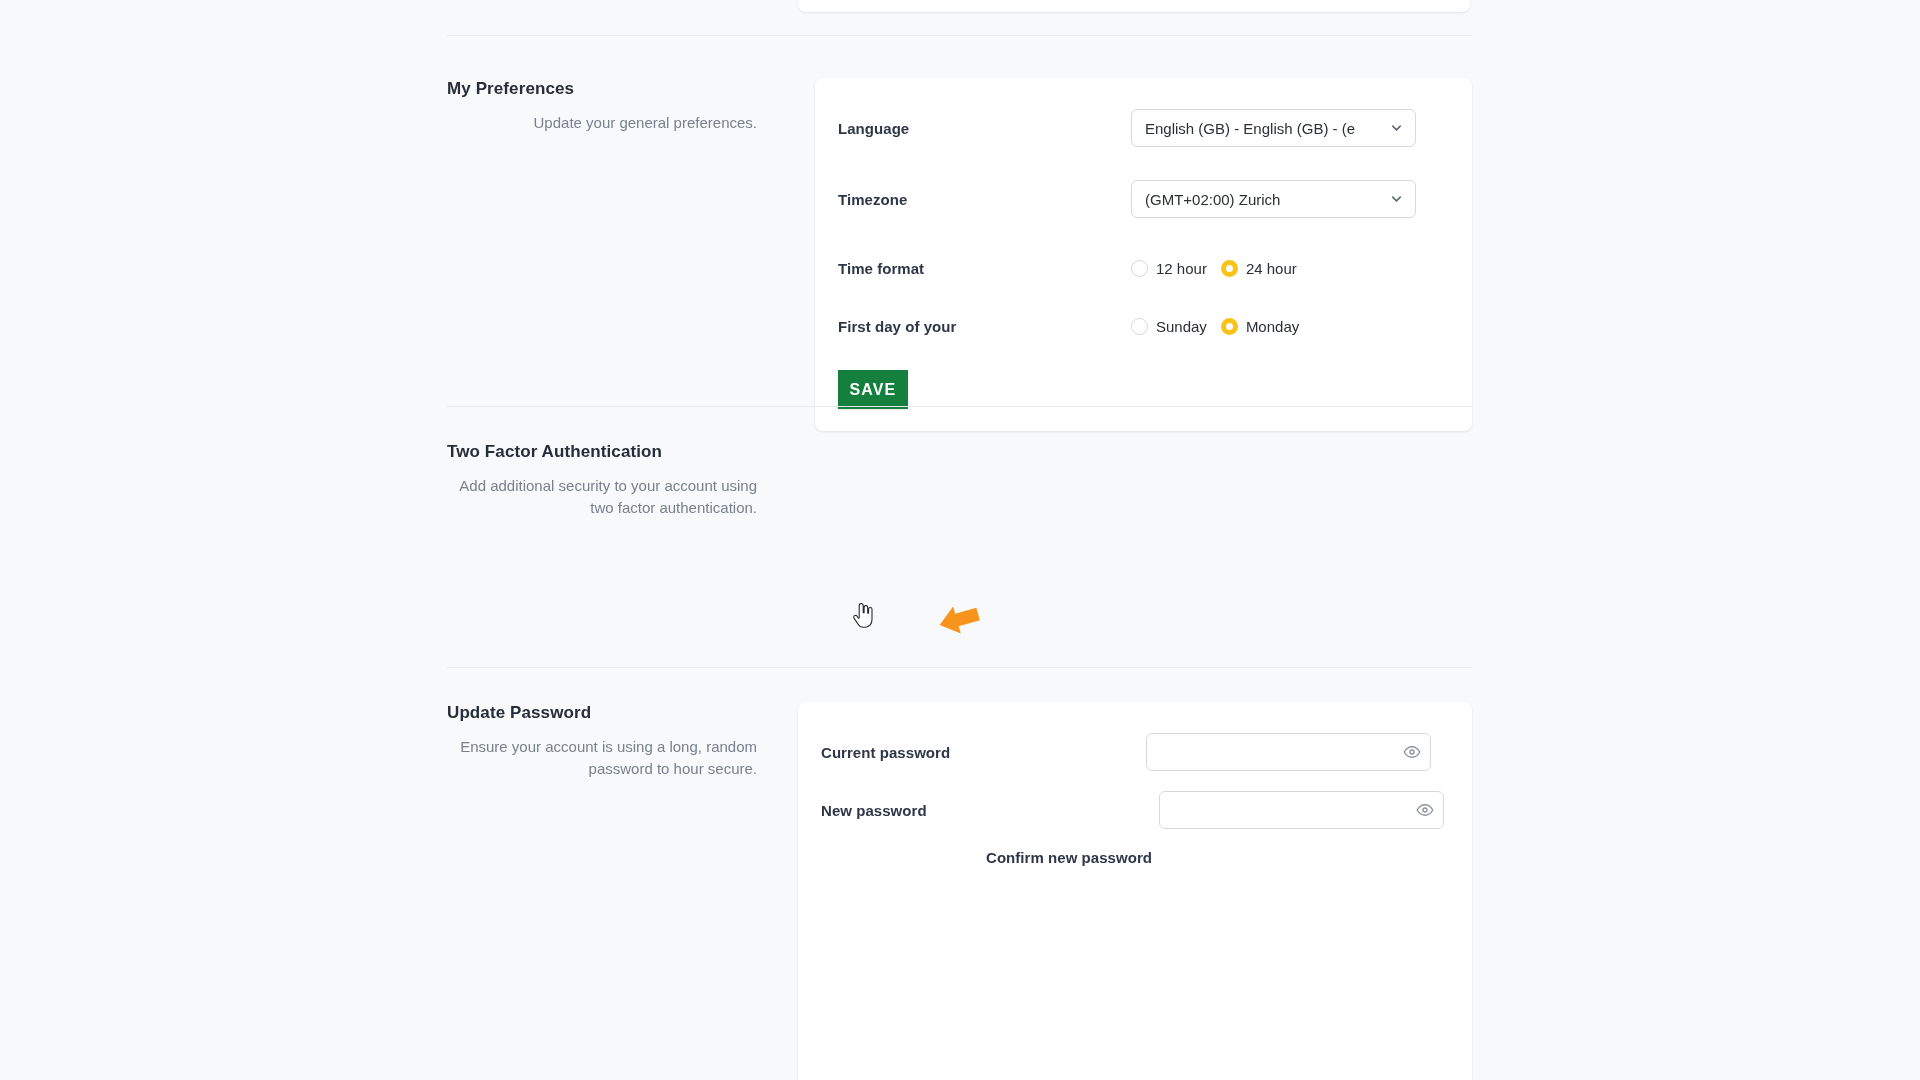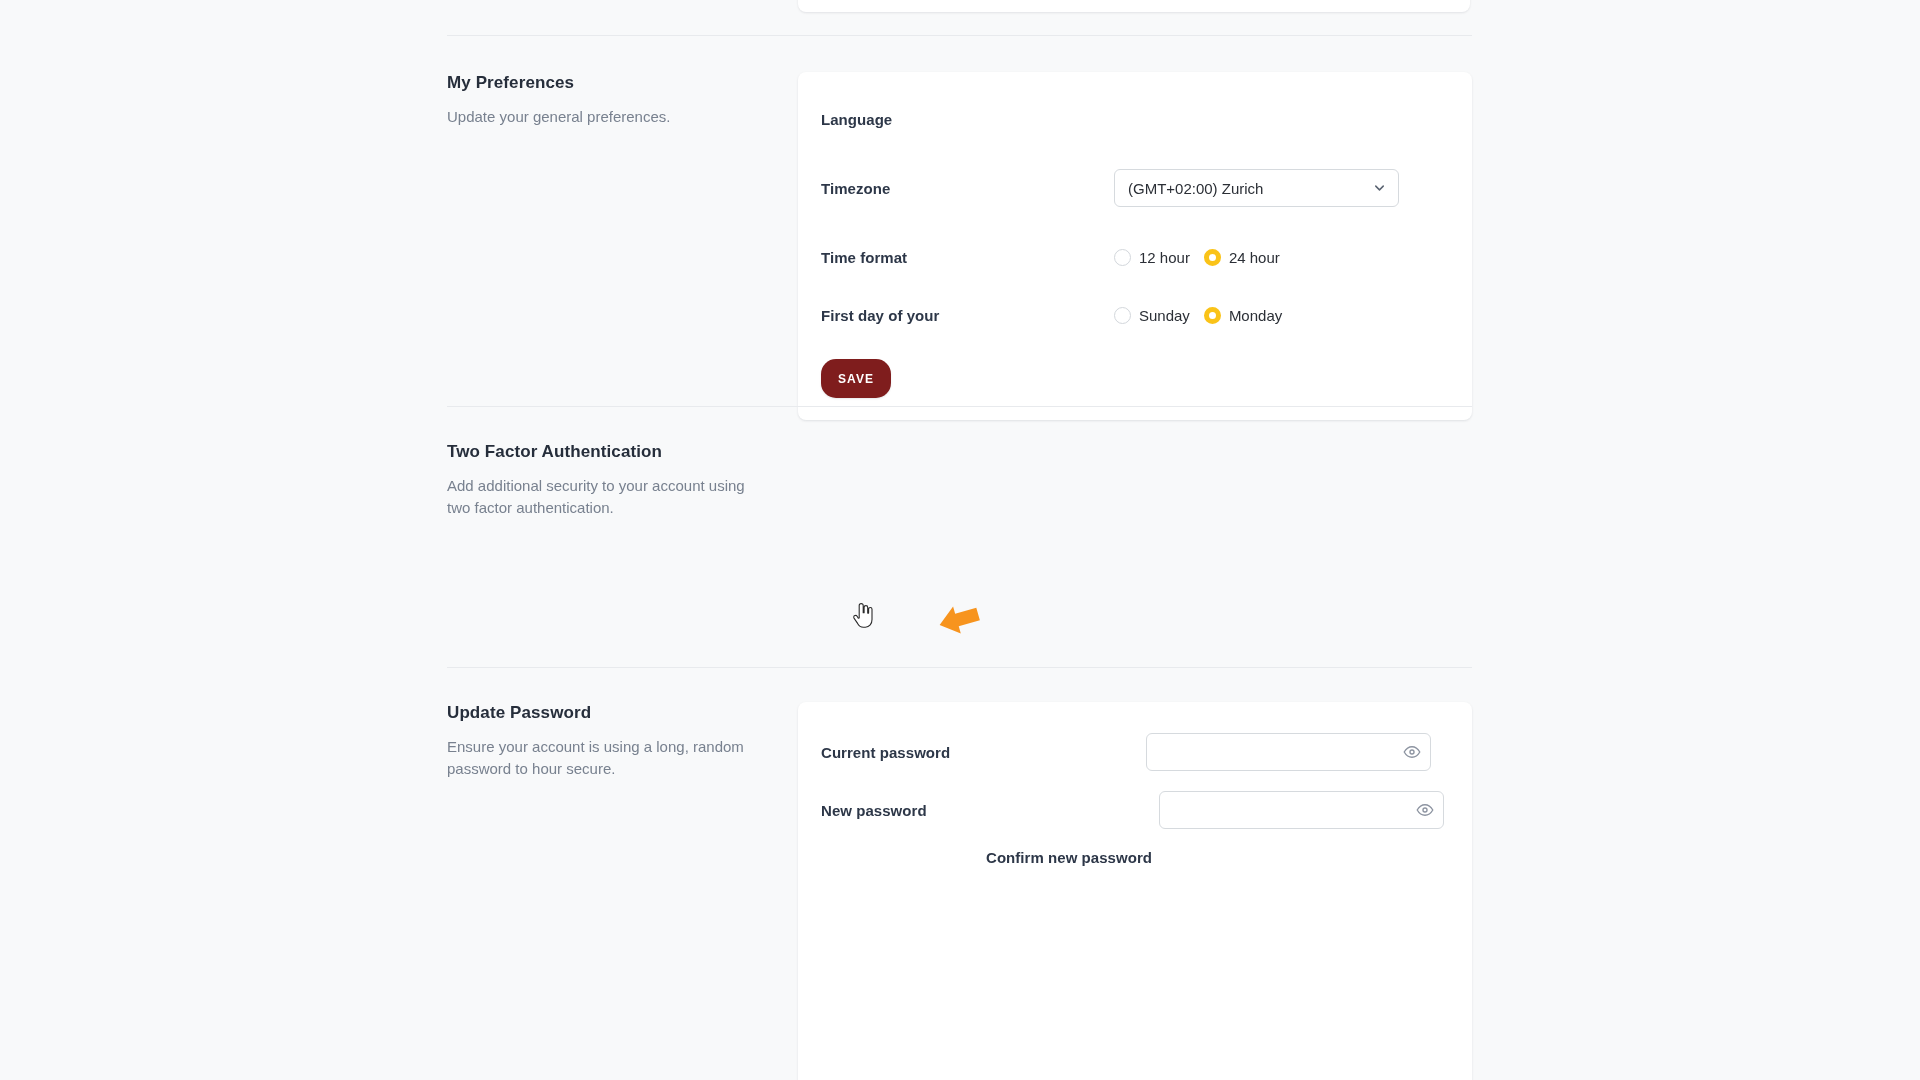--- a/index.html
+++ b/index.html
@@ -68,20 +68,21 @@
     letter-spacing: 0.1px;
     line-height: 1.3;
   }
 
   .section-desc {
     margin-top: 12px;
     font-size: 15px;
     line-height: 1.45;
     color: #78818f;
     max-width: 310px;
+    text-align: right;
   }
 
   .card {
     flex: 1 1 auto;
     background: #ffffff;
     border-radius: 8px;
     box-shadow: 0 1px 3px rgba(16,24,40,0.07), 0 1px 2px rgba(16,24,40,0.04);
   }
 
   
@@ -168,26 +169,26 @@
     font-size: 15px;
     color: #2b2f36;
     white-space: nowrap;
   }
 
   
   .btn-amber {
     display: inline-flex;
     align-items: center;
     justify-content: center;
-    background: #7f1d1d;
+    background: #15803d;
     color: #ffffff;
     border: none;
-    border-radius: 15px;
+    border-radius: 0;
     font-family: "Liberation Sans", sans-serif;
-    font-size: 12px;
+    font-size: 16px;
     font-weight: bold;
     letter-spacing: 1.1px;
     cursor: pointer;
     box-shadow: 0 1px 2px rgba(16,24,40,0.10);
   }
   .btn-save {
     width: 70px;
     height: 39px;
     margin-left: 23px;
   }
@@ -282,30 +283,36 @@
 </style>
 </head>
 <body>
 
 <div class="page">
 
   <div class="top-partial-card"></div>
 
   <div class="divider d1"></div>
 
-  <div class="section" style="top:72px;">
+  <div class="section" style="top:78px;gap:17px;">
     <div class="section-info">
       <div class="section-title">My Preferences</div>
       <div class="section-desc">Update your general preferences.</div>
     </div>
 
     <div class="card card-prefs">
 
       <div class="field-row row-lang">
         <div class="field-label">Language</div>
+        <div class="select-box">
+          <span class="select-value">English (GB) - English (GB) - (e</span>
+          <svg class="chevron" viewBox="0 0 24 24" fill="none" stroke="#5b6472" stroke-width="2.4" stroke-linecap="round" stroke-linejoin="round">
+            <polyline points="6 9 12 15 18 9"></polyline>
+          </svg>
+        </div>
       </div>
 
       <div class="field-row row-tz">
         <div class="field-label">Timezone</div>
         <div class="select-box">
           <span class="select-value">(GMT+02:00) Zurich</span>
           <svg class="chevron" viewBox="0 0 24 24" fill="none" stroke="#5b6472" stroke-width="2.4" stroke-linecap="round" stroke-linejoin="round">
             <polyline points="6 9 12 15 18 9"></polyline>
           </svg>
         </div>

